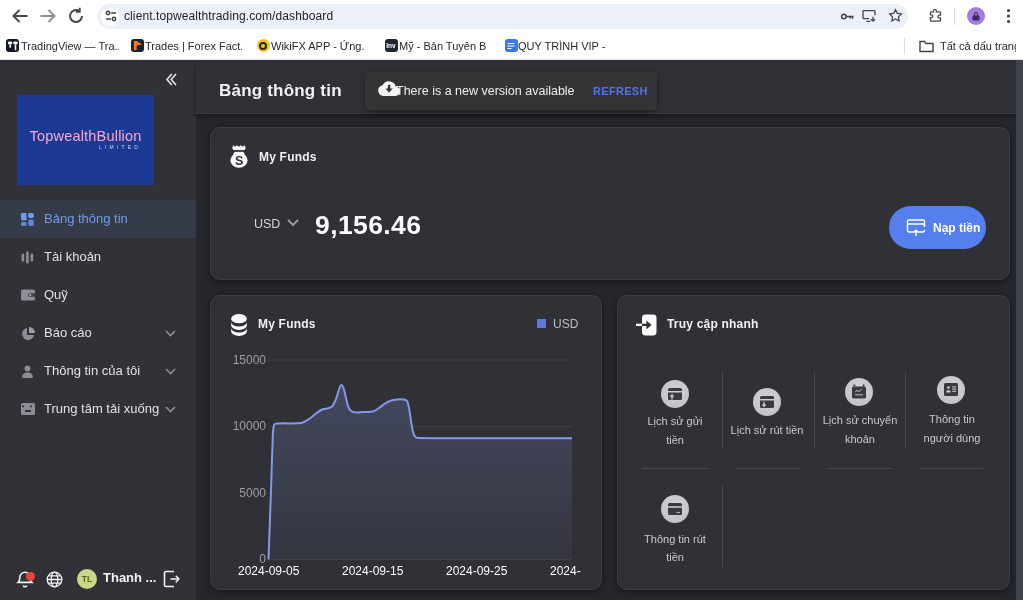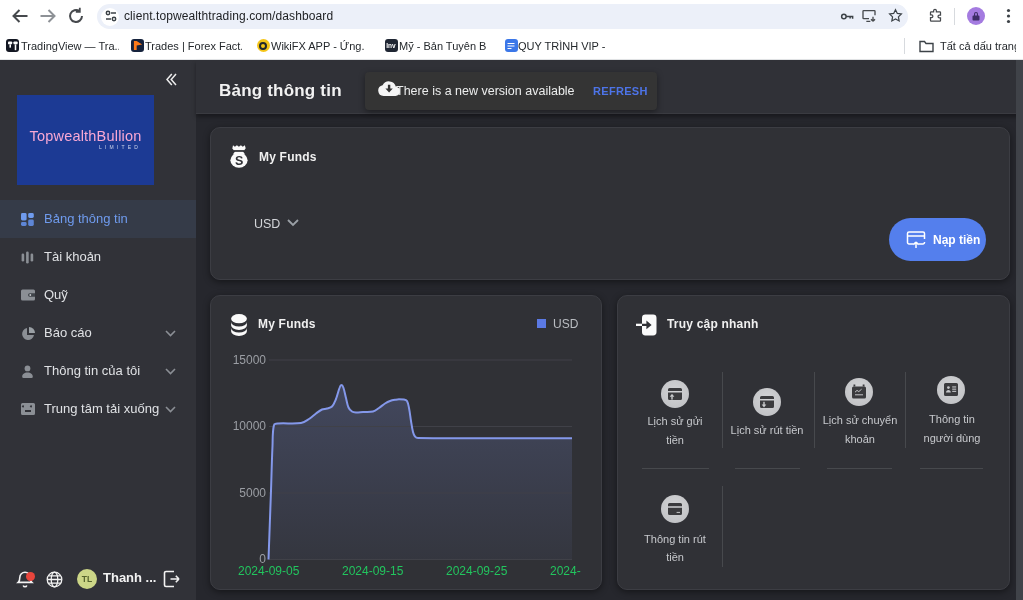--- a/index.html
+++ b/index.html
@@ -36,28 +36,28 @@
   .card { position:absolute; background:#303136; border:1px solid #3c3d43; border-radius:10px; box-shadow:0 2px 7px rgba(0,0,0,0.45); }
   #title { left:219px; top:60px; height:54px; line-height:61px; font-size:17px; font-weight:bold; color:#f2f2f2; letter-spacing:0.2px; }
   #toast { left:365px; top:72px; width:292px; height:38px; background:#343434; border-radius:4px; box-shadow:0 2px 6px rgba(0,0,0,0.4); }
   #toast .msg { position:absolute; left:31px; top:0; height:38px; line-height:39px; font-size:12.5px; color:#eceded; }
   #toast .rf { position:absolute; left:228px; top:0; height:38px; line-height:39px; font-size:11px; font-weight:bold; color:#4d74e8; letter-spacing:0.3px; }
 
   #card1 { left:210px; top:127px; width:800px; height:153px; }
   #card1 .hdtxt { position:absolute; left:48px; top:22px; font-size:12px; font-weight:bold; color:#f0f0f0; letter-spacing:0.2px; }
   #usd1 { position:absolute; left:43px; top:89px; font-size:12.5px; color:#d3d5d9; }
   #bignum { position:absolute; left:104px; top:82px; font-size:26.5px; font-weight:bold; color:#fafafa; letter-spacing:0.4px; }
-  #napbtn { position:absolute; left:678px; top:78px; width:97px; height:43px; background:#547fed; border-radius:22px;margin-top:12px; }
+  #napbtn { position:absolute; left:678px; top:78px; width:97px; height:43px; background:#547fed; border-radius:22px; }
   #napbtn span { position:absolute; left:44px; top:0; height:43px; line-height:44px; font-size:12px; font-weight:bold; color:#fff; }
 
   #card2 { left:210px; top:295px; width:392px; height:295px; overflow:hidden; }
   #card3 { left:617px; top:295px; width:393px; height:295px; }
   .cardhd { position:absolute; left:47px; top:21px; font-size:12px; font-weight:bold; color:#f0f0f0; letter-spacing:0.2px; }
   .ylab { position:absolute; width:45px; text-align:right; font-size:12px; color:#9b9ea4; }
-  .xlab { position:absolute; font-size:12px; color:#22c55e; white-space:nowrap; }
+  .xlab { position:absolute; font-size:12px; color:#ffffff; white-space:nowrap; }
 
   
   .qcircle { position:absolute; width:28px; height:28px; border-radius:50%; background:radial-gradient(circle at 50% 40%, #d3d4d6 0%, #c2c3c6 75%, #b7b8bb 100%); }
   .qlab { position:absolute; width:92px; text-align:center; font-size:11px; color:#c7c9cd; }
   .vdiv { position:absolute; width:1px; background:#47494d; }
   .hdiv { position:absolute; height:1px; background:#47494d; }
 </style>
 </head>
 <body>
 
@@ -252,20 +252,21 @@
         <ellipse cx="9" cy="15.2" rx="8.6" ry="7.5"></ellipse>
       </g>
       <path d="M3.4 6 h11.2" stroke="#303136" stroke-width="1.6"></path>
       <text x="9.2" y="19.6" font-size="12.5" font-weight="bold" fill="#303136" text-anchor="middle" font-family="Liberation Sans">S</text>
     </svg>
   <div class="hdtxt">My Funds</div>
   <div id="usd1">USD</div>
   <svg class="abs" style="left:76px;top:91px" width="12" height="8" viewBox="0 0 12 8" fill="none" stroke="#9aa0a6" stroke-width="1.8">
       <path d="M1 1 l5 5 L11 1"></path>
     </svg>
+  <div id="bignum">9,156.46</div>
   <div id="napbtn">
     <svg class="abs" style="left:17px;top:12px" width="20" height="19" viewBox="0 0 20 19" fill="none" stroke="#ffffff" stroke-width="1.5">
         <path d="M1.5 9 V3.5 A1.5 1.5 0 0 1 3 2 h14 a1.5 1.5 0 0 1 1.5 1.5 V9 m0 3 v.5 a1.5 1.5 0 0 1 -1.5 1.5 h-4.5 M1.5 9 v3.5 A1.5 1.5 0 0 0 3 14 h4.5 M1.5 6 h17"></path>
         <path d="M10 18 v-6 m0 0 l-2.6 2.6 M10 12 l2.6 2.6"></path>
       </svg>
     <span>Nạp tiền</span>
   </div>
 </div>
 
 <div class="card" id="card2">

